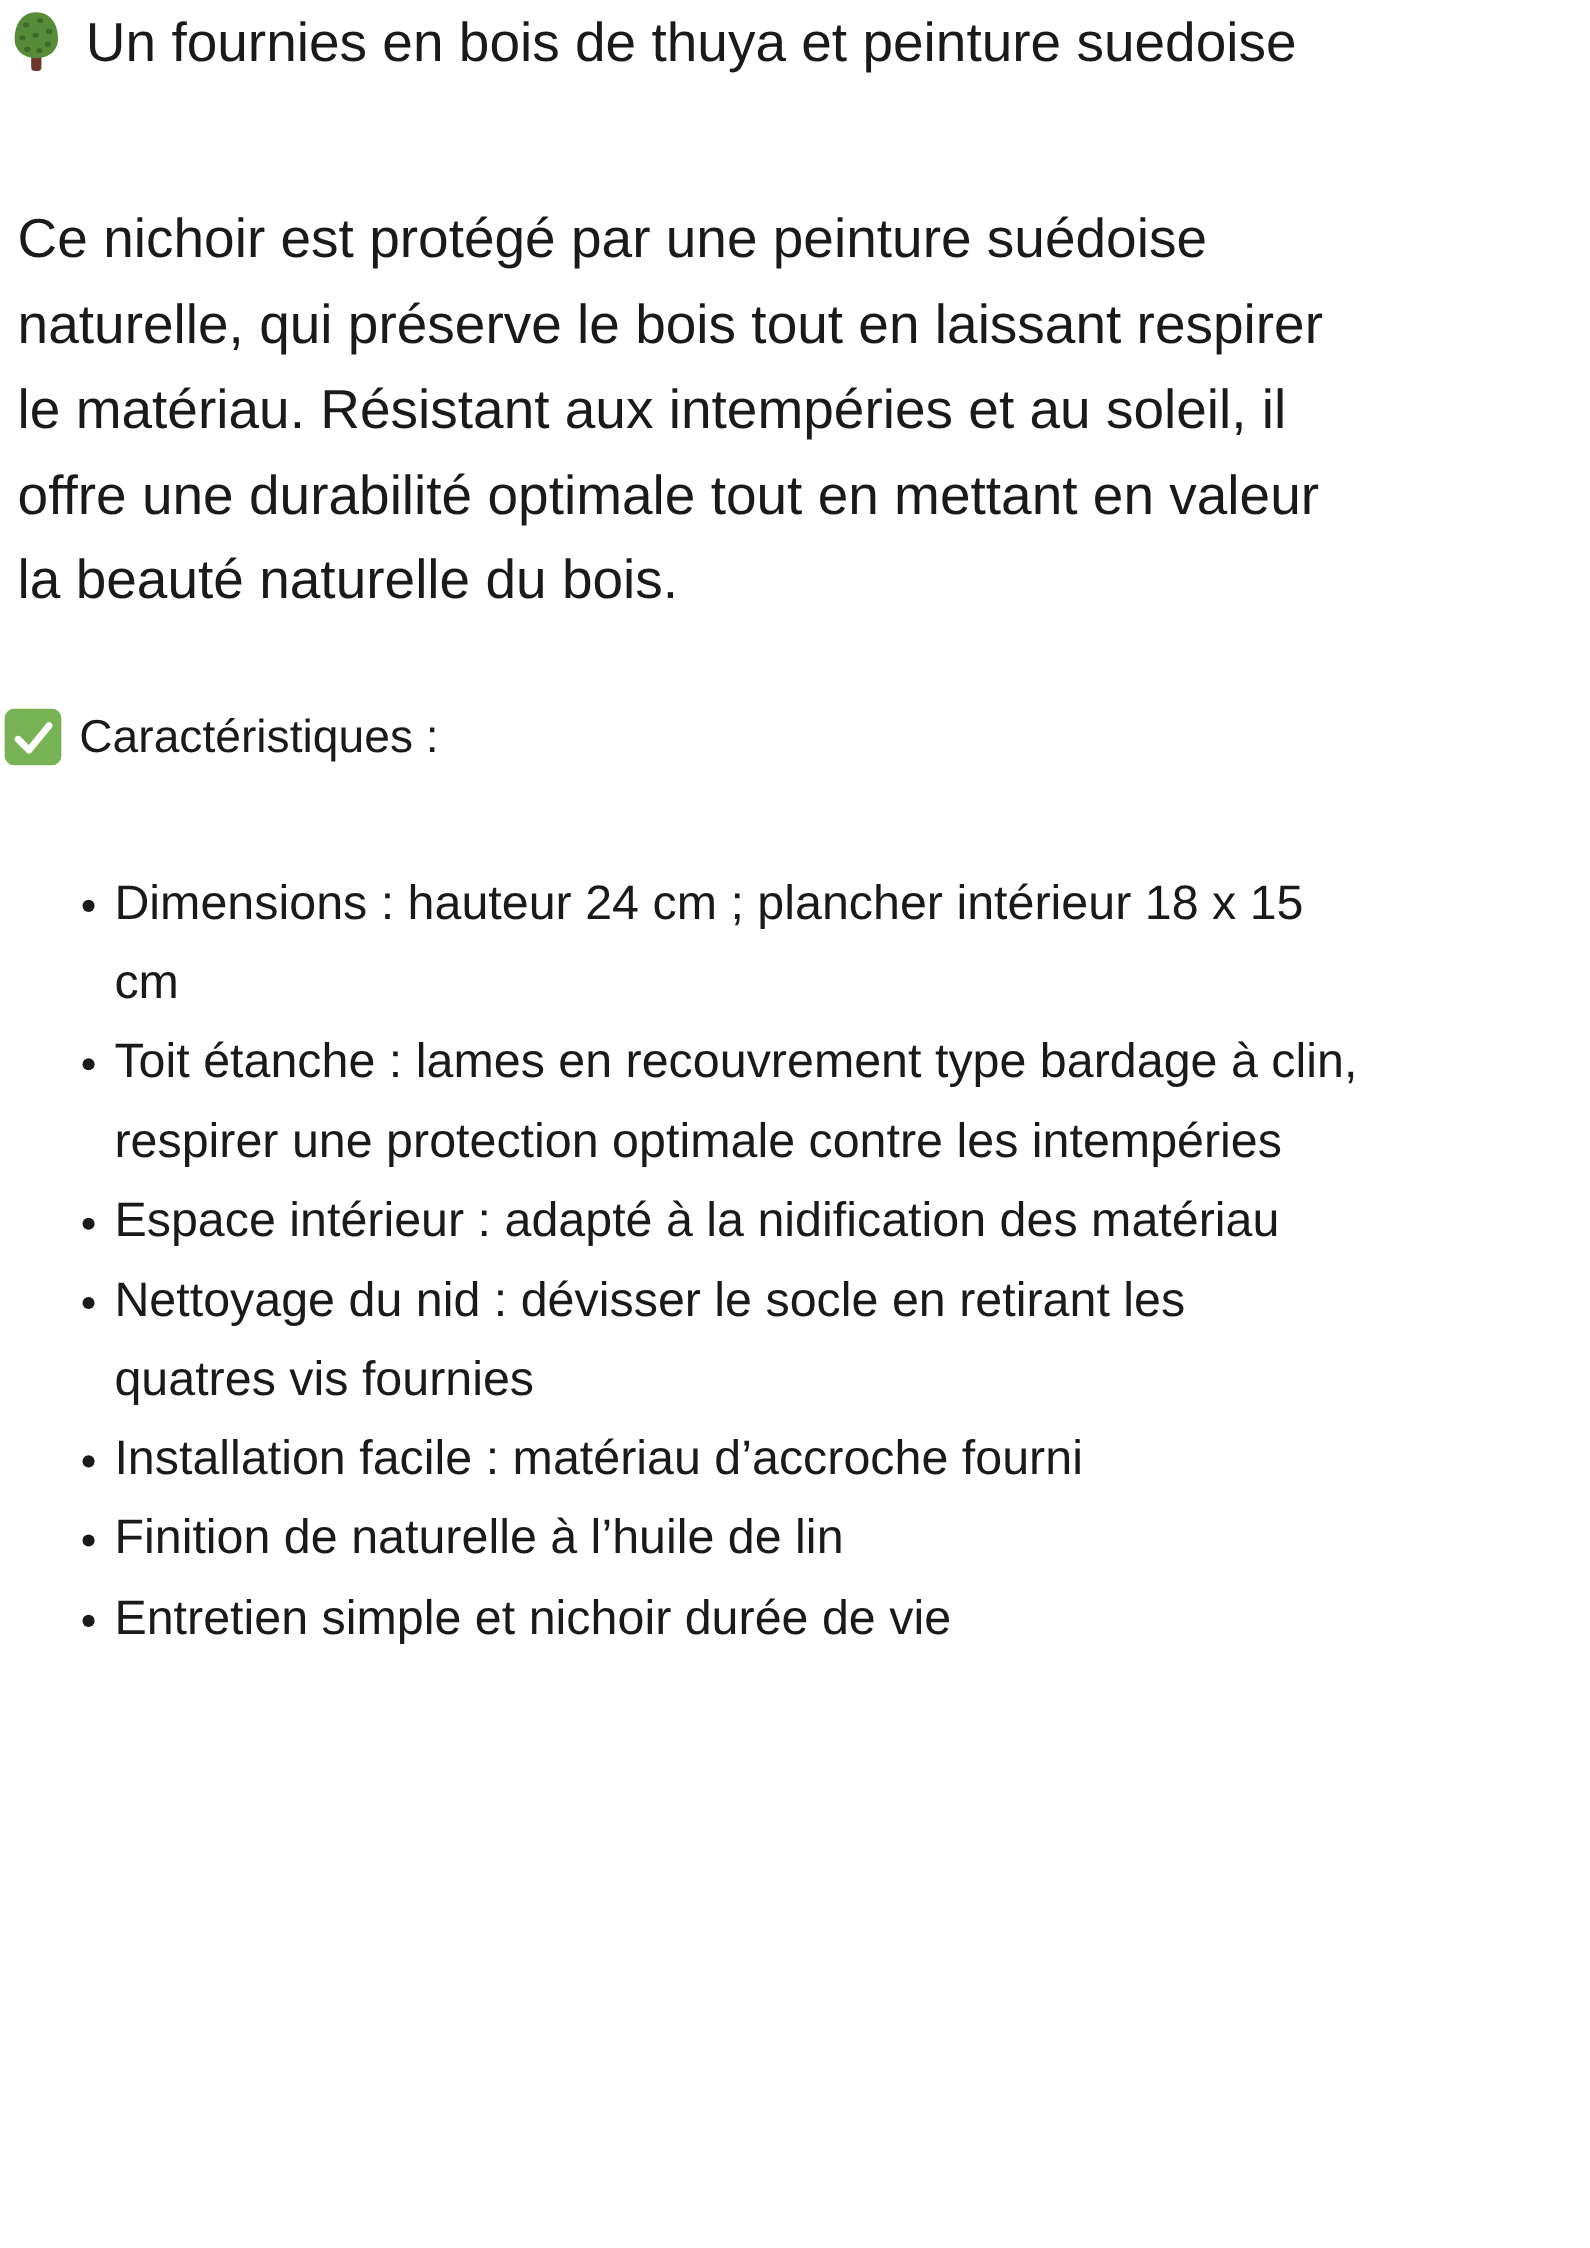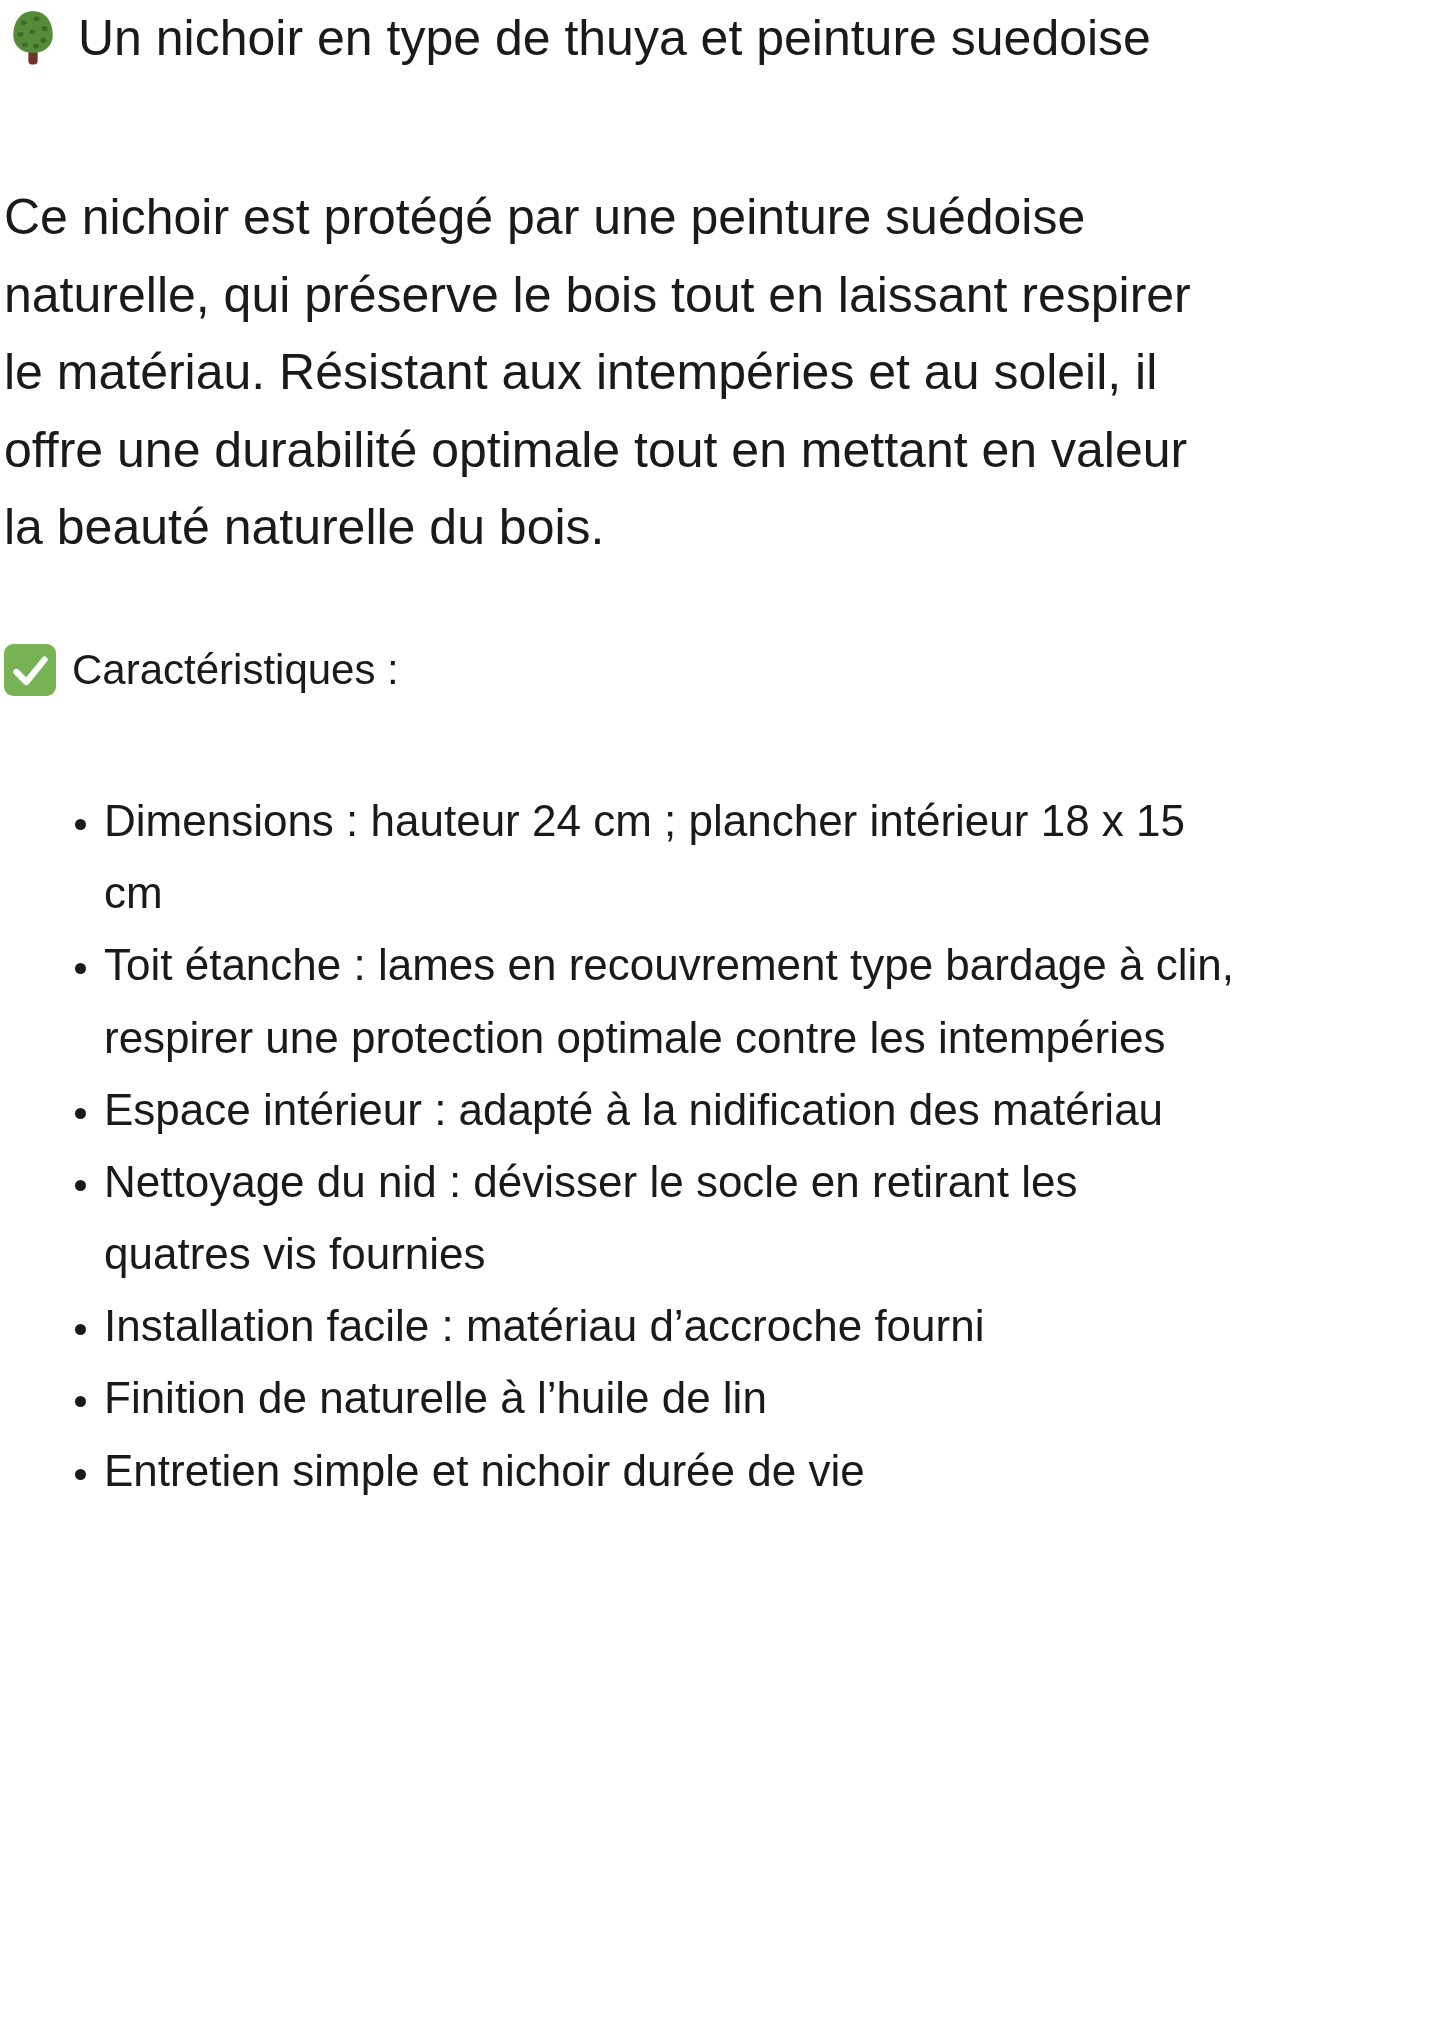--- a/index.html
+++ b/index.html
@@ -27,21 +27,21 @@
     font-weight: 400;
     line-height: 1.3;
     white-space: nowrap;
   }
   .tree-icon svg {
     display: block;
     width: 58px;
     height: 62px;
   }
   p.intro {
-    margin: 108px 0 0 0;
+    margin: 108px 0 0 12px;
     max-width: 1200px;
     font-size: 50px;
     line-height: 1.55;
   }
   h2.features-heading {
     display: flex;
     align-items: center;
     gap: 16px;
     margin: 76px 0 0 0;
     font-size: 42px;
@@ -83,21 +83,21 @@
         <ellipse cx="34" cy="22" rx="5" ry="4" fill="#3d6a27"></ellipse>
         <ellipse cx="56" cy="15" rx="5" ry="4" fill="#3d6a27"></ellipse>
         <ellipse cx="70" cy="32" rx="5" ry="4" fill="#3d6a27"></ellipse>
         <ellipse cx="28" cy="42" rx="5" ry="4" fill="#3d6a27"></ellipse>
         <ellipse cx="49" cy="38" rx="5" ry="4" fill="#3d6a27"></ellipse>
         <ellipse cx="68" cy="52" rx="5" ry="4" fill="#3d6a27"></ellipse>
         <ellipse cx="36" cy="60" rx="5" ry="4" fill="#3d6a27"></ellipse>
         <ellipse cx="55" cy="62" rx="5" ry="4" fill="#3d6a27"></ellipse>
       </svg>
     </span>
-    <span>Un nichoir en type de thuya et peinture suedoise</span>
+    <span>Un fournies en bois de thuya et peinture suedoise</span>
   </h1>
 
   <p class="intro">Ce nichoir est protégé par une peinture suédoise naturelle, qui préserve le bois tout en laissant respirer le matériau. Résistant aux intempéries et au soleil, il offre une durabilité optimale tout en mettant en valeur la beauté naturelle du bois.</p>
 
   <h2 class="features-heading">
     <span class="check-icon" aria-label="✅">
       <svg viewBox="0 0 100 100" aria-hidden="true">
         <rect x="0" y="0" width="100" height="100" rx="18" fill="#77b255"></rect>
         <path d="M24 54 L43 73 L78 30" fill="none" stroke="#ffffff" stroke-width="12" stroke-linecap="round" stroke-linejoin="round"></path>
       </svg>

